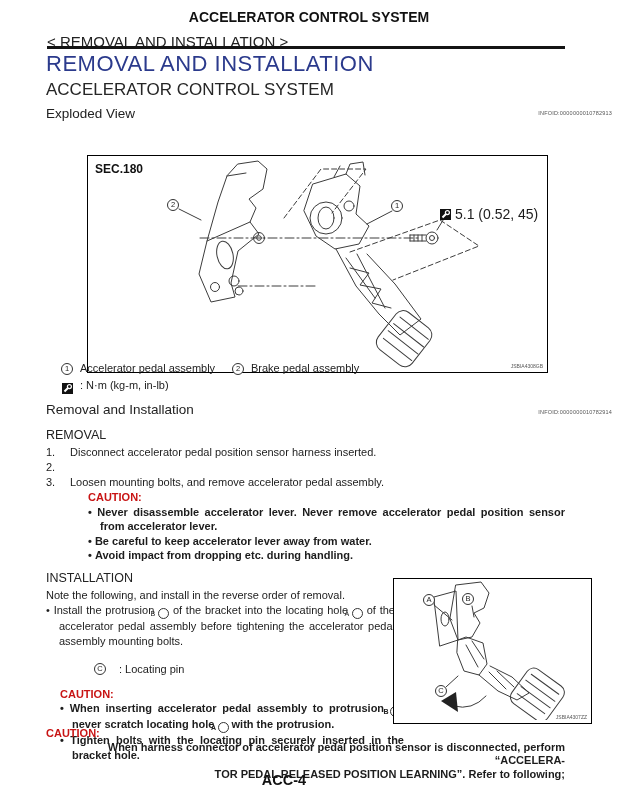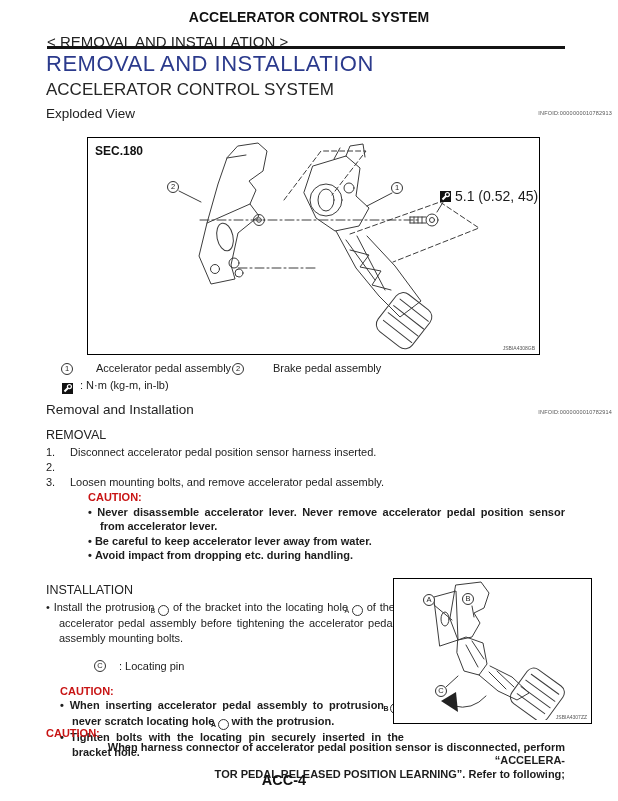--- a/index.html
+++ b/index.html
@@ -9,21 +9,21 @@
   
   .doc-title{top:9px;left:0;width:618px;text-align:center;font-size:14px;font-weight:bold;color:#111;}
   .breadcrumb{top:33px;left:47px;font-size:15px;color:#222;}
   .rule{top:46px;left:47px;width:518px;height:3px;background:#141414;}
   .h1{top:51px;left:46px;font-size:22px;color:#2b3a8c;letter-spacing:.5px;}
   .h2{top:80px;left:46px;font-size:17px;color:#262626;}
   .h3-section{left:46px;font-size:13.5px;color:#222;}
   .infoid{right:6px;font-size:5.5px;color:#555;letter-spacing:.2px;}
   
   .figbox{border:1.3px solid #000;background:#fff;}
-  .fig1{top:137px;left:87px;width:451px;height:216px;}
+  .fig1{top:155px;left:87px;width:451px;height:216px;padding-left:8px;}
   .fig2{top:578px;left:393px;width:197px;height:144px;}
   .sec-label{top:6px;left:7px;font-size:12px;font-weight:bold;color:#111;}
   .figcode{position:absolute;right:4px;bottom:3px;font-size:5px;color:#555;}
   svg.lineart{position:absolute;left:0;top:0;}
   svg.lineart path,svg.lineart circle,svg.lineart ellipse,svg.lineart rect,svg.lineart line
     {fill:none;stroke:#3c3c3c;stroke-width:1;stroke-linejoin:round;stroke-linecap:round;}
   
   .clt{display:inline-flex;align-items:center;justify-content:center;box-sizing:border-box;
        width:12px;height:12px;border:1px solid #333;border-radius:50%;font-size:7.5px;
        line-height:1;background:#fff;color:#222;vertical-align:-2px;flex:none;}
@@ -33,21 +33,21 @@
   .torque-note{font-size:11px;color:#222;}
   
   .flow{top:428px;left:46px;width:519px;font-size:11px;line-height:15px;color:#1c1c1c;}
   .cap-head{font-size:12.5px;color:#222;margin:0 0 2px 0;}
   .step{display:flex;}
   .step-num{width:24px;flex:none;}
   .lnk{color:#3cb83c;text-decoration:underline;cursor:pointer;}
   .caution-label{color:#c81414;font-weight:bold;}
   .removal-caution{margin-left:42px;line-height:14.5px;}
   .cbul{padding-left:12px;text-indent:-12px;text-align:justify;font-weight:bold;}
-  .mt8{margin-top:20px;}
+  .mt8{margin-top:8px;}
   .install-col{width:349px;}
   .jbul{padding-left:13px;text-indent:-13px;text-align:justify;}
   .locpin{margin:13px 0 10px 48px;display:flex;align-items:center;gap:13px;}
   .install-caution{margin-left:14px;line-height:14.5px;}
   .install-caution .cbul{width:332px;}
   .bottom-caution{top:727px;left:46px;width:519px;font-size:11px;line-height:13.5px;}
   .bold{font-weight:bold;text-align:right;}
   .footer-page{top:772px;left:0;width:568px;text-align:center;font-size:14.5px;font-weight:bold;color:#111;}
   .ticon{display:inline-block;vertical-align:-1px;}
 </style>
@@ -115,23 +115,23 @@
           <rect width="11" height="11" fill="#111"></rect>
           <path d="M2.5,8.5 L6.2,4.8" stroke="#fff" stroke-width="2" fill="none"></path>
           <circle cx="7.4" cy="3.6" r="2" fill="#111" stroke="#fff" stroke-width="1.2"></circle>
         </svg>
     </span>
     <span class="abs" style="left:367px;top:50px;font-size:14px;">5.1 (0.52, 45)</span>
     <span class="figcode">JSBIA4308GB</span>
   </div>
 
   <span class="clt abs" style="left:61px;top:363px;">1</span>
-  <span class="abs legend-label" style="left:80px;top:362px;margin-left:16px;">Accelerator pedal assembly</span>
+  <span class="abs legend-label" style="left:80px;top:362px;">Accelerator pedal assembly</span>
   <span class="clt abs" style="left:232px;top:363px;">2</span>
-  <span class="abs legend-label" style="left:251px;top:362px;margin-left:22px;">Brake pedal assembly</span>
+  <span class="abs legend-label" style="left:251px;top:362px;">Brake pedal assembly</span>
   <span class="abs ticon" style="left:62px;top:380px;">
     <svg width="11" height="11">
         <rect width="11" height="11" fill="#111"></rect>
         <path d="M2.5,8.5 L6.2,4.8" stroke="#fff" stroke-width="2" fill="none"></path>
         <circle cx="7.4" cy="3.6" r="2" fill="#111" stroke="#fff" stroke-width="1.2"></circle>
       </svg>
   </span>
   <span class="abs torque-note" style="left:80px;top:379px;">: N·m (kg-m, in-lb)</span>
 
   <div class="abs h3-section" style="top:402px;">Removal and Installation</div>
@@ -153,20 +153,21 @@
     </div>
 
     <div class="removal-caution">
       <div class="caution-label">CAUTION:</div>
       <div class="cbul"><span>•&nbsp;</span><span>Never disassemble accelerator lever. Never remove accelerator pedal position sensor from accelerator lever.</span></div>
       <div class="cbul"><span>•&nbsp;</span><span>Be careful to keep accelerator lever away from water.</span></div>
       <div class="cbul"><span>•&nbsp;</span><span>Avoid impact from dropping etc. during handling.</span></div>
     </div>
 
     <div class="cap-head mt8">INSTALLATION</div>
+    <div>Note the following, and install in the reverse order of removal.</div>
 
     <div class="install-col">
       <div class="jbul"><span>•&nbsp;</span><span>Install the protrusion </span><span class="clt sm">B</span><span> of the bracket into the locating hole </span><span class="clt sm">A</span><span> of the accelerator pedal assembly before tightening the accelerator pedal assembly mounting bolts.</span></div>
 
       <div class="locpin">
         <span class="clt">C</span>
         <span>: Locating pin</span>
       </div>
 
       <div class="install-caution">

